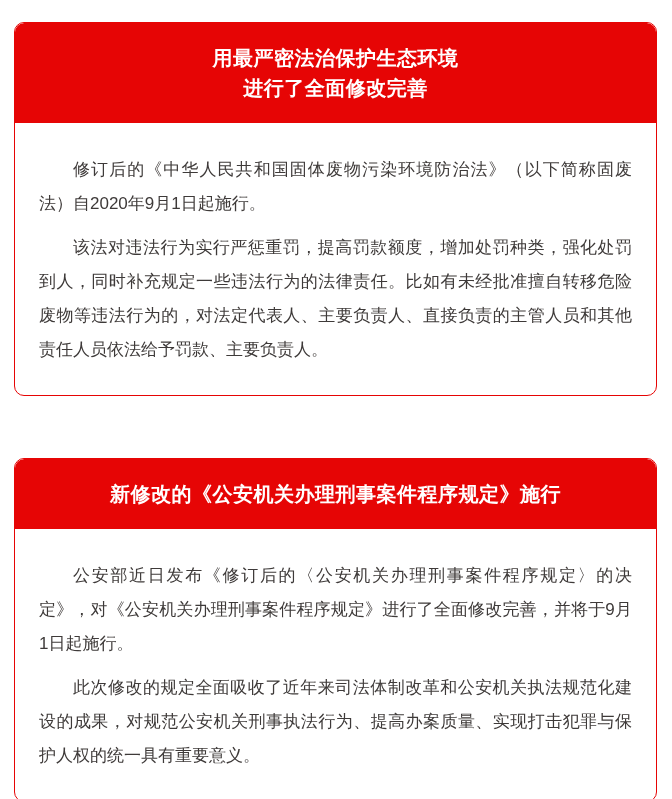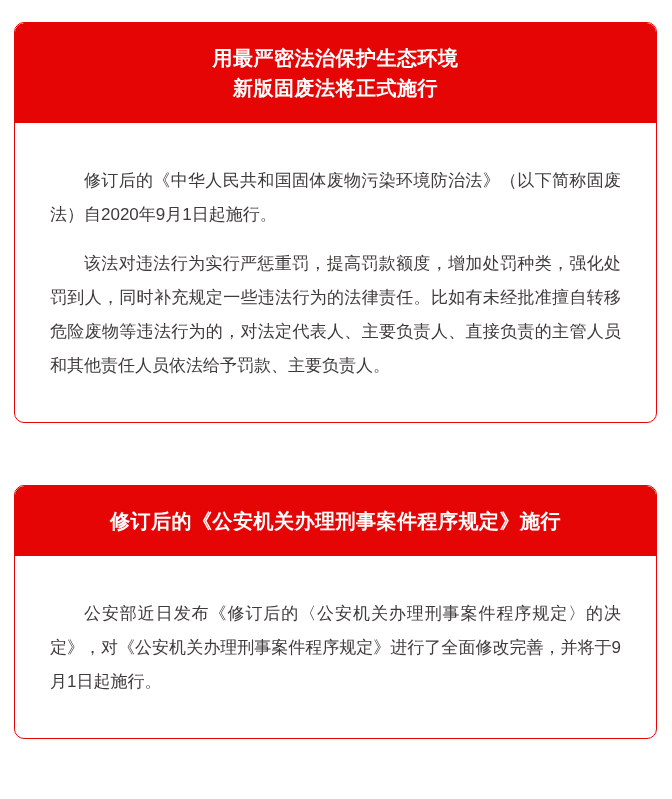--- a/index.html
+++ b/index.html
@@ -42,44 +42,45 @@
     letter-spacing: 0.5px;
   }
   .card-body {
     padding: 26px 20px 24px 20px;
     font-size: 17px;
     line-height: 34px;
     color: var(--body-text);
     text-align: justify;
   }
   .card-body p {
-    margin: 15px;
+    margin: 4px;
     text-indent: 2em;
     word-break: break-all;
   }
   .card-body p + p { margin-top: 10px; }
 </style>
 </head>
 <body>
 
 <div class="page">
 
   <section class="card">
     <header class="card-header">
       <div class="title-line">用最严密法治保护生态环境</div>
-      <div class="title-line">新版固废法将正式施行</div>
+      <div class="title-line">进行了全面修改完善</div>
     </header>
     <div class="card-body">
       <p>修订后的《中华人民共和国固体废物污染环境防治法》（以下简称固废法）自2020年9月1日起施行。</p>
       <p>该法对违法行为实行严惩重罚，提高罚款额度，增加处罚种类，强化处罚到人，同时补充规定一些违法行为的法律责任。比如有未经批准擅自转移危险废物等违法行为的，对法定代表人、主要负责人、直接负责的主管人员和其他责任人员依法给予罚款、主要负责人。</p>
     </div>
   </section>
 
   <section class="card">
     <header class="card-header">
-      <div class="title-line">修订后的《公安机关办理刑事案件程序规定》施行</div>
+      <div class="title-line">新修改的《公安机关办理刑事案件程序规定》施行</div>
     </header>
     <div class="card-body">
       <p>公安部近日发布《修订后的〈公安机关办理刑事案件程序规定〉的决定》，对《公安机关办理刑事案件程序规定》进行了全面修改完善，并将于9月1日起施行。</p>
+      <p>此次修改的规定全面吸收了近年来司法体制改革和公安机关执法规范化建设的成果，对规范公安机关刑事执法行为、提高办案质量、实现打击犯罪与保护人权的统一具有重要意义。</p>
     </div>
   </section>
 
 </div>
 
 </body></html>

